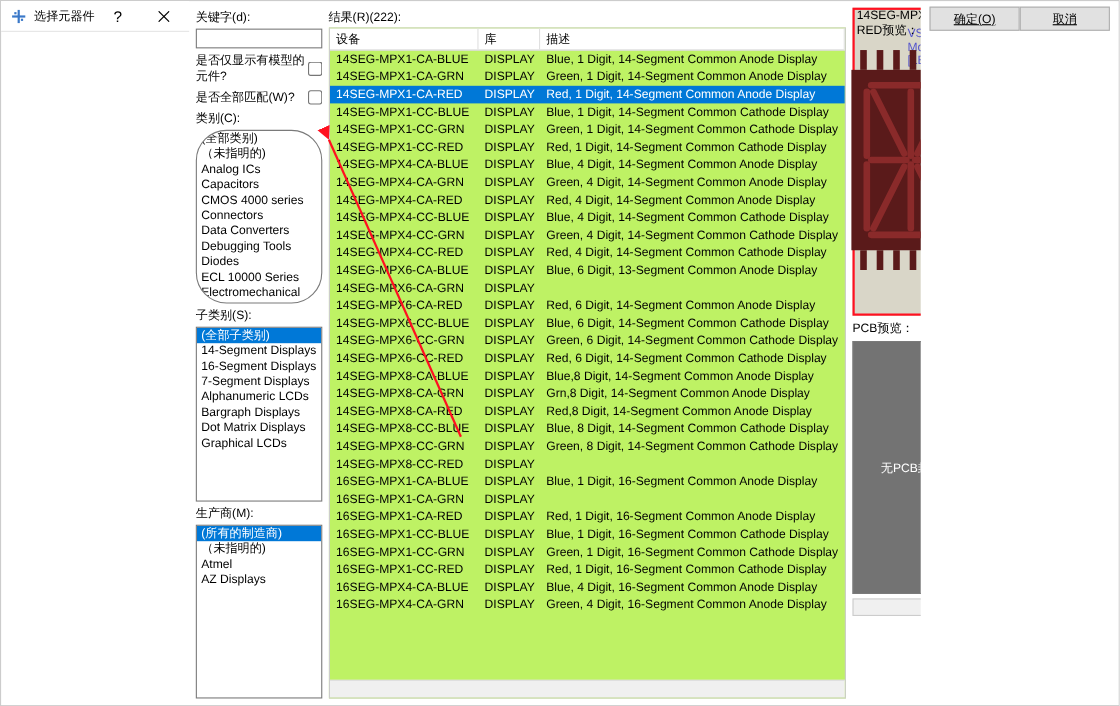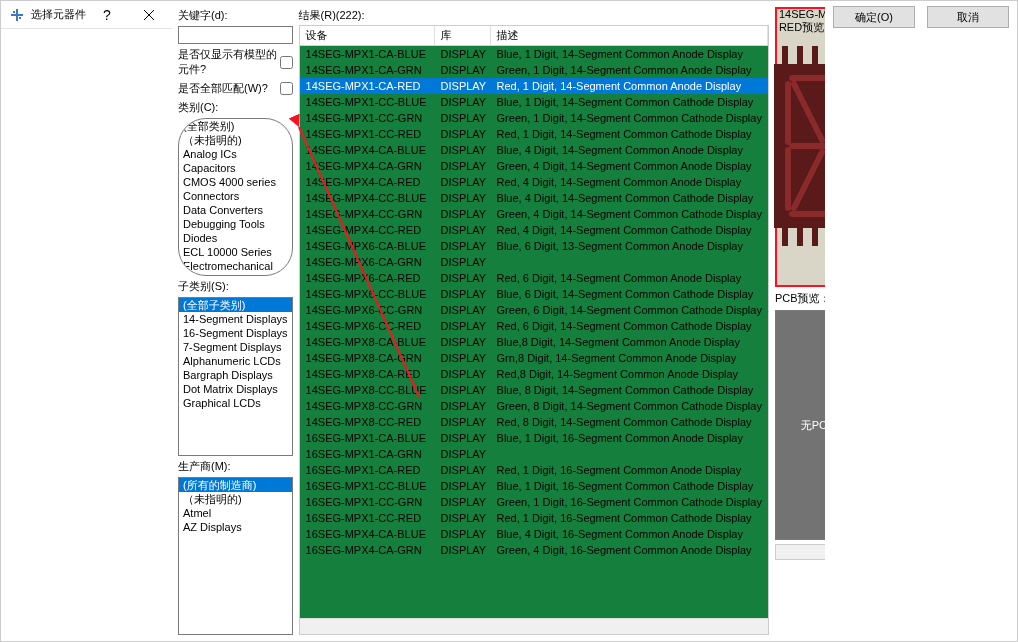--- a/index.html
+++ b/index.html
@@ -15,36 +15,36 @@
 .middle { flex: 1; display: flex; flex-direction: column; position: relative; }
 .right { width: 210px; display: flex; flex-direction: column; gap: 4px; }
 .label { color: #000; padding: 1px 0; }
 .input { border: 1px solid #7a7a7a; height: 18px; width: 100%; padding: 1px 2px; background: #fff; }
 .check-row { display: flex; align-items: center; gap: 2px; padding: 1px 0; justify-content: space-between; }
 .check-row input[type=checkbox] { width: 13px; height: 13px; }
 .listbox { border: 1px solid #7a7a7a; background: #fff; flex: 1; overflow-y: scroll; }
 .listbox .item { padding: 1px 4px; height: 14px; line-height: 13px; white-space: nowrap; }
 .listbox .item.selected { background: #0078d7; color: #fff; }
 .results-label { padding: 1px 0; }
-.grid-wrap { border: 1px solid #ccc; background: #15803d; flex: 1; display: flex; flex-direction: column; margin-top: 1px; }
+.grid-wrap { border: 1px solid #ccc; background: #bef264; flex: 1; display: flex; flex-direction: column; margin-top: 1px; }
 .grid-header { display: flex; background: #fff; border-bottom: 1px solid #d0d0d0; height: 20px; align-items: center; }
 .grid-header .col { padding: 2px 6px; border-right: 1px solid #e0e0e0; }
 .grid-body { flex: 1; overflow-y: scroll; }
 .grid-row { display: flex; height: 16px; align-items: center; }
 .grid-row .cell { padding: 1px 6px; white-space: nowrap; overflow: hidden; }
 .grid-row.selected { background: #0078d7; color: #fff; }
 .col-dev { width: 135px; }
 .col-lib { width: 56px; }
 .col-desc { flex: 1; }
 .preview-label { color: #000; }
 .preview-box { border: 2px solid #ff1020; background: #d9d6c8; height: 280px; padding: 4px; position: relative; }
 .preview-title { color: #5555cc; font-size: 11px; }
 .seg-display { position: absolute; left: 50%; top: 50%; transform: translate(-50%, -50%); }
 .pcb-box { background: #737373; height: 230px; color: #fff; display: flex; align-items: center; justify-content: center; border: 1px solid #7a7a7a; }
-.footer { height: 32px; display: flex; justify-content: flex-end; align-items: center; gap: 12px; padding: 0 8px; }
+.footer { height: 32px; display: flex; justify-content: flex-end; align-items: center; gap: 0; padding: 0 8px; text-decoration: underline; }
 .btn { min-width: 82px; height: 22px; border: 1px solid #adadad; background: #e1e1e1; padding: 0 12px; }
 .scrollbar-h { height: 16px; background: #f0f0f0; border-top: 1px solid #ddd; }
 .arrow-annotation { position: absolute; pointer-events: none; }
 .cat-box { height: 150px; border-radius: 28px; }
 .sub-box { height: 95px; }
 .mfr-box { height: 68px; }
 </style>
 </head>
 <body>
 
@@ -238,21 +238,20 @@
               <div class="cell col-desc">Blue, 8 Digit, 14-Segment Common Cathode Display</div>
             </div>
             <div class="grid-row">
               <div class="cell col-dev">14SEG-MPX8-CC-GRN</div>
               <div class="cell col-lib">DISPLAY</div>
               <div class="cell col-desc">Green, 8 Digit, 14-Segment Common Cathode Display</div>
             </div>
             <div class="grid-row">
               <div class="cell col-dev">14SEG-MPX8-CC-RED</div>
               <div class="cell col-lib">DISPLAY</div>
-              <div class="cell col-desc">Red, 8 Digit, 14-Segment Common Cathode Display</div>
             </div>
             <div class="grid-row">
               <div class="cell col-dev">16SEG-MPX1-CA-BLUE</div>
               <div class="cell col-lib">DISPLAY</div>
               <div class="cell col-desc">Blue, 1 Digit, 16-Segment Common Anode Display</div>
             </div>
             <div class="grid-row">
               <div class="cell col-dev">16SEG-MPX1-CA-GRN</div>
               <div class="cell col-lib">DISPLAY</div>
             </div>

